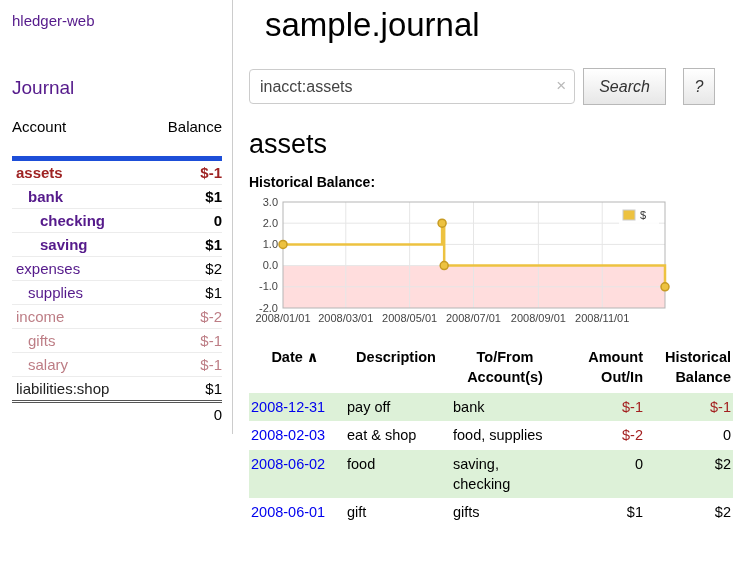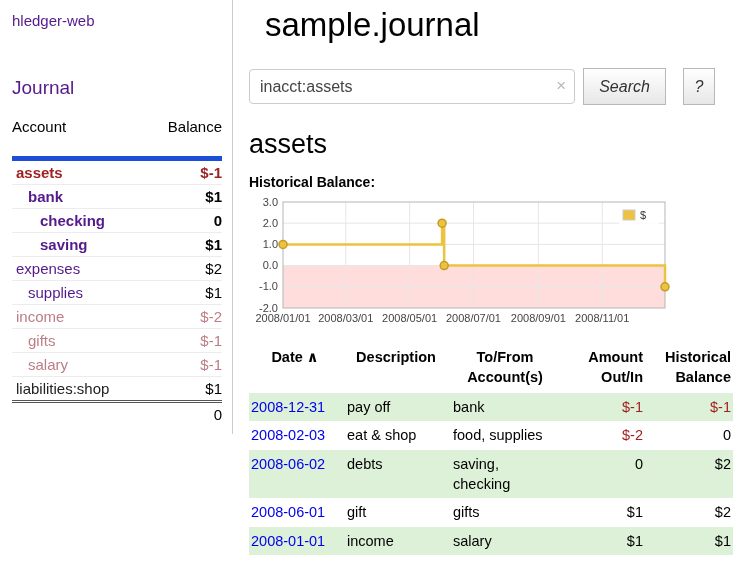--- a/index.html
+++ b/index.html
@@ -213,36 +213,29 @@
           </tr>
           <tr>
             <td><a class="date">2008-02-03</a></td>
             <td>eat &amp; shop</td>
             <td>food, supplies</td>
             <td class="num neg">$-2</td>
             <td class="num">0</td>
           </tr>
           <tr class="shaded">
             <td><a class="date">2008-06-02</a></td>
-            <td>debts</td>
+            <td>food</td>
             <td>saving, checking</td>
             <td class="num">0</td>
             <td class="num">$2</td>
           </tr>
           <tr>
             <td><a class="date">2008-06-01</a></td>
             <td>gift</td>
             <td>gifts</td>
             <td class="num">$1</td>
             <td class="num">$2</td>
           </tr>
-          <tr class="shaded">
-            <td><a class="date">2008-01-01</a></td>
-            <td>income</td>
-            <td>salary</td>
-            <td class="num">$1</td>
-            <td class="num">$1</td>
-          </tr>
         </tbody>
     </table>
   </main>
 
 </div>
 
 </body></html>

